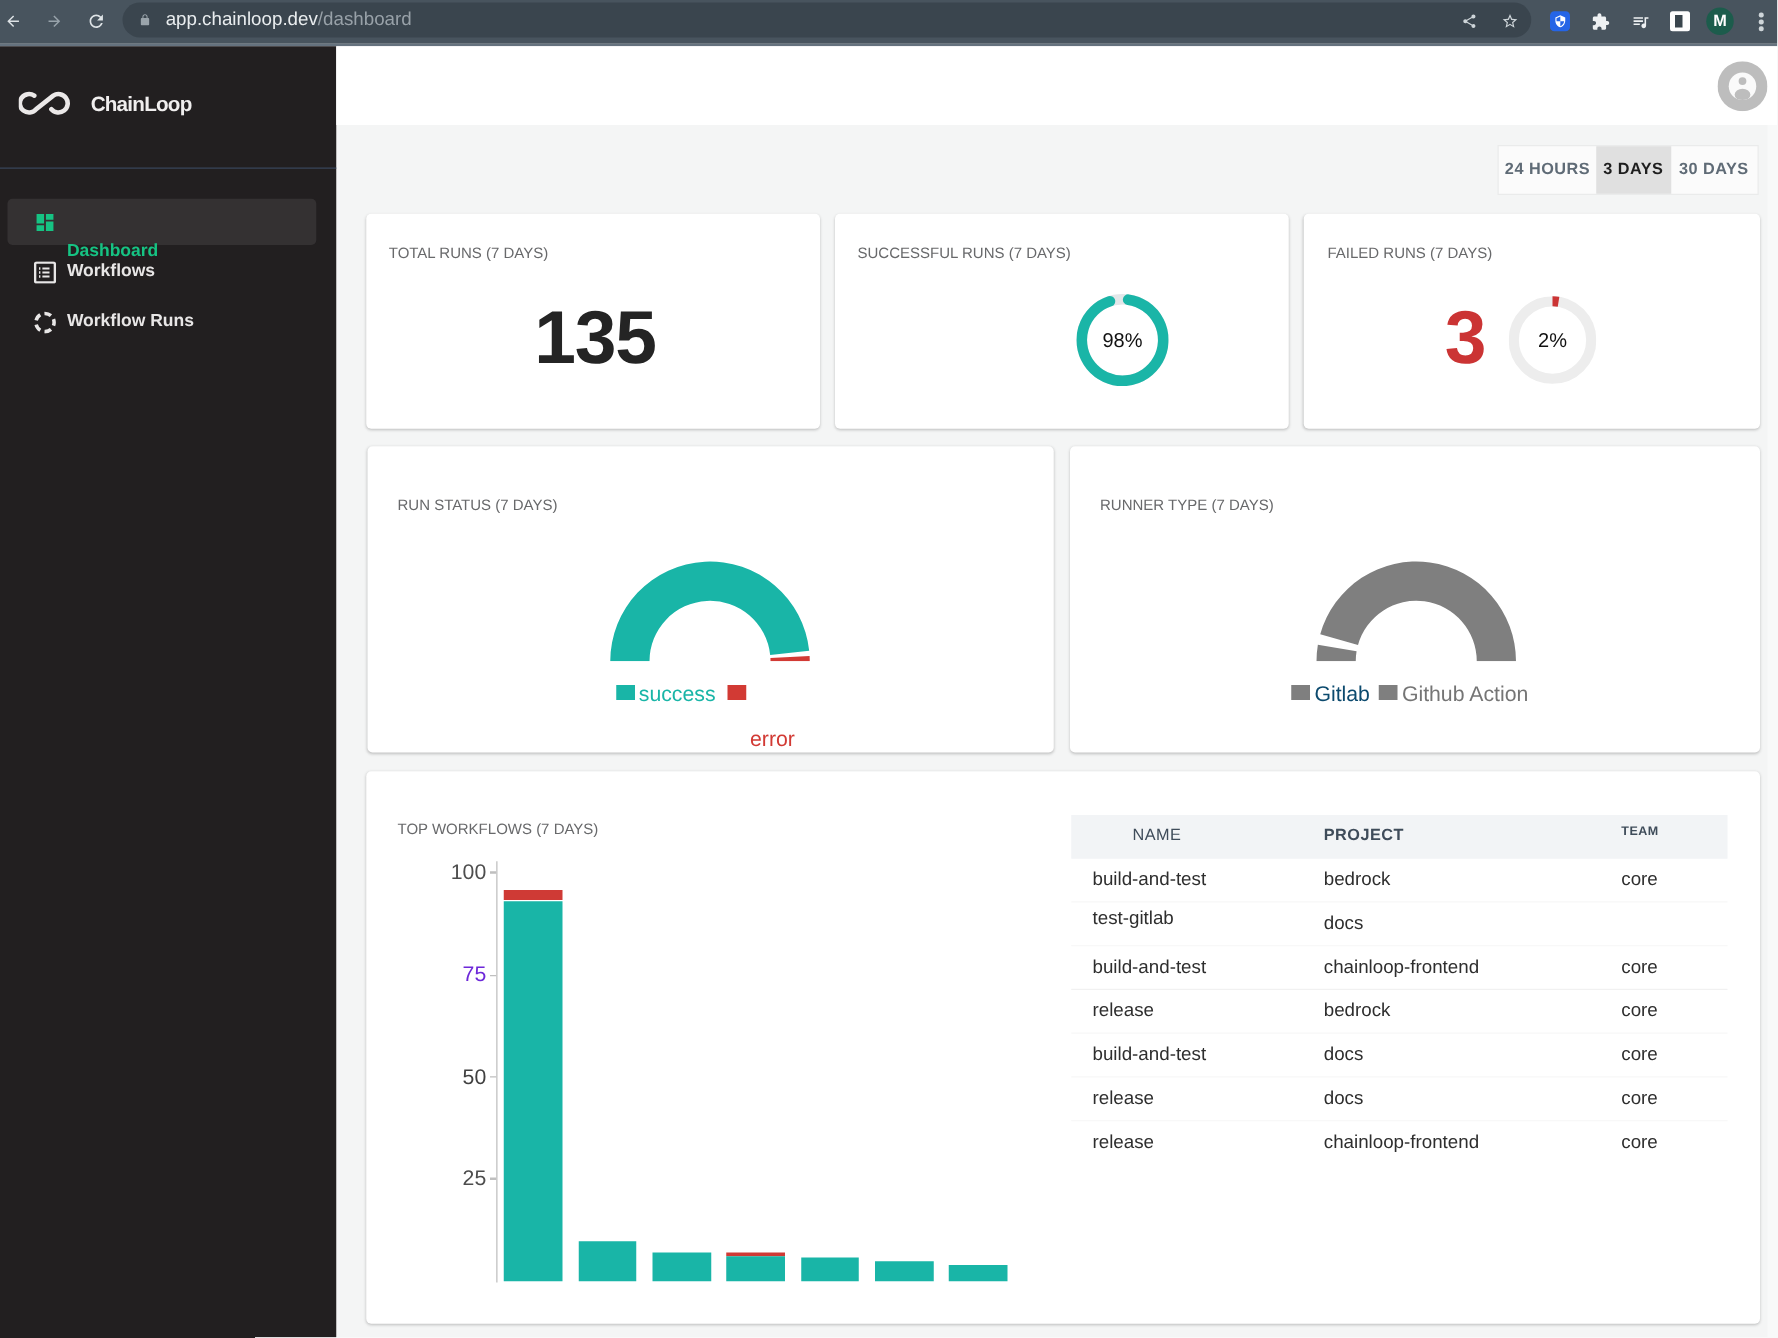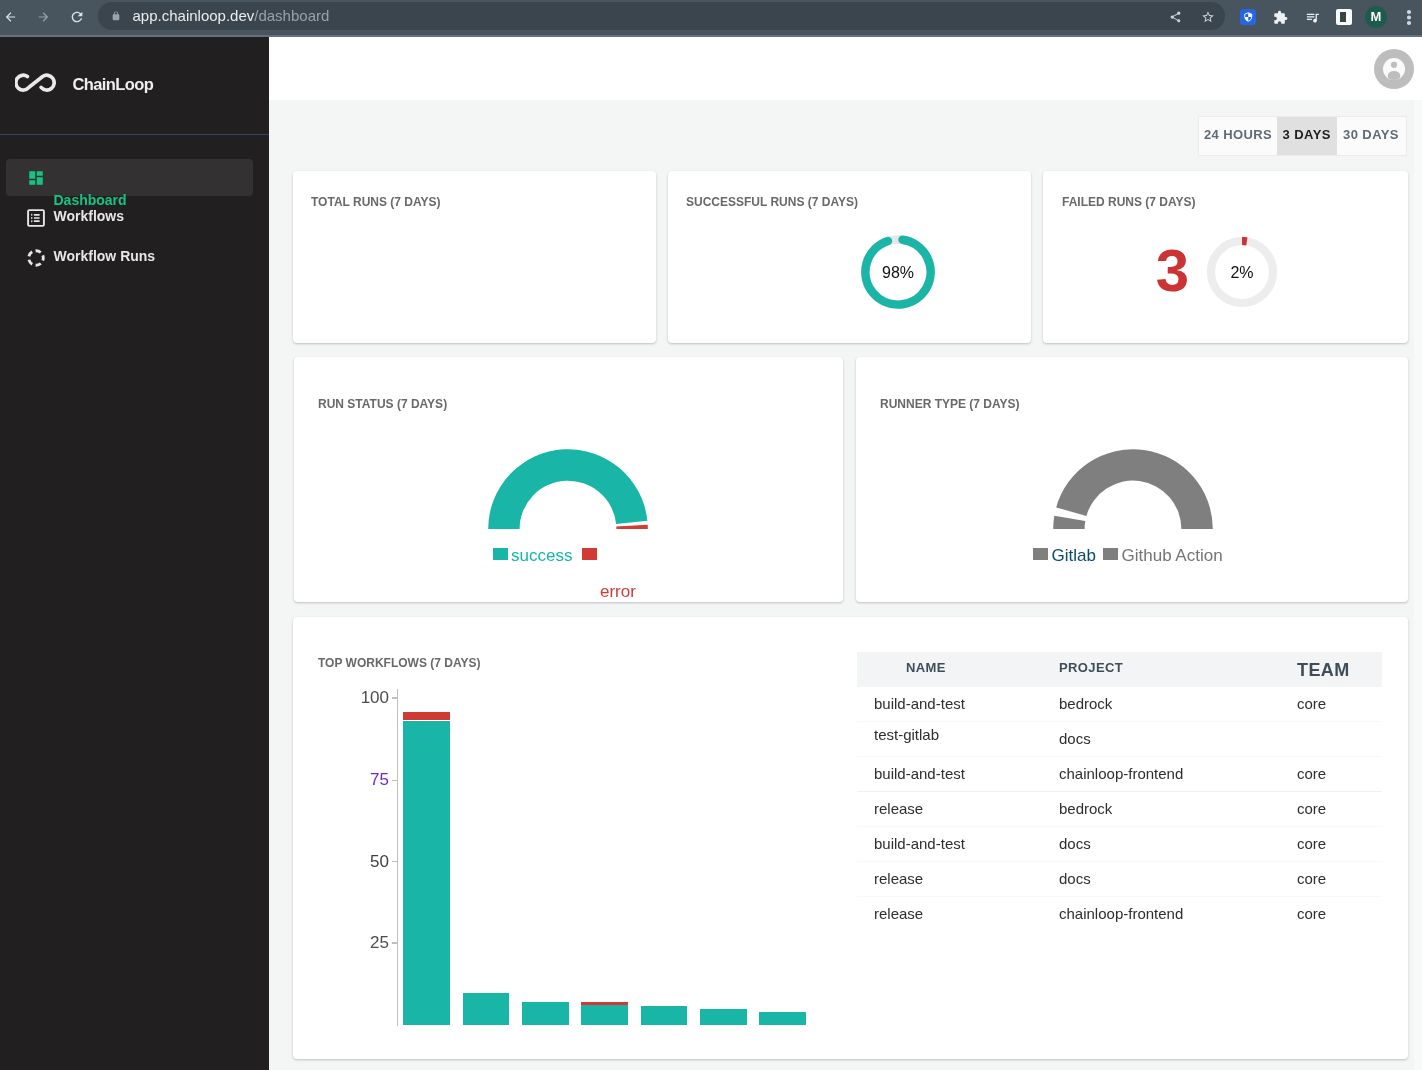--- a/index.html
+++ b/index.html
@@ -1,21 +1,21 @@
 <!DOCTYPE html>
 <html><head>
 <meta charset="utf-8">
 <style>
 * { margin:0; padding:0; box-sizing:border-box; }
 html,body { width:1422px; height:1070px; overflow:hidden; }
 body { font-family:"Liberation Sans", sans-serif; -webkit-font-smoothing:antialiased; }
 #page { position:relative; width:1422px; height:1070px; background:#f4f5f5; overflow:hidden; }
 .abs { position:absolute; white-space:nowrap; }
 .card { position:absolute; background:#fff; border-radius:4px; box-shadow:0 1px 3px rgba(0,0,0,.13), 0 1px 2px rgba(0,0,0,.1); }
-.clabel { position:absolute; white-space:nowrap; font-size:12px; font-weight:bold; color:#68696b; letter-spacing:0; }
+.clabel { position:absolute; white-space:nowrap; font-size:12px; font-weight:normal; color:#68696b; letter-spacing:0; }
 .bignum { position:absolute; white-space:nowrap; font-size:60px; font-weight:bold; transform:translate(-50%,-50%); letter-spacing:-1px; }
 </style>
 </head>
 <body>
 <div id="page">
 
 <div class="abs" style="left:0;top:0;width:1422px;height:35px;background:#48545e;"></div>
 <div class="abs" style="left:0;top:35px;width:1422px;height:1.8px;background:#65727e;"></div>
 <div class="abs" style="left:98px;top:1.5px;width:1127px;height:28.5px;border-radius:14.5px;background:#3a454e;"></div>
 
@@ -103,20 +103,21 @@
 <div class="abs" style="left:1414px;top:100px;width:8px;height:970px;background:#f8f9f9;"></div>
 
 <div class="abs" style="left:1199px;top:117px;width:207px;height:38px;background:#fbfbfb;box-shadow:0 0 0 1px rgba(0,0,0,0.04);"></div>
 <div class="abs" style="left:1277px;top:117px;width:59.5px;height:38px;background:#e0e0e0;"></div>
 <div class="abs" style="left:1238px;top:127px;transform:translateX(-50%);font-size:13px;font-weight:bold;color:#5f6b76;letter-spacing:.4px;">24 HOURS</div>
 <div class="abs" style="left:1306.7px;top:127px;transform:translateX(-50%);font-size:13px;font-weight:bold;color:#1e1e1e;letter-spacing:.4px;">3 DAYS</div>
 <div class="abs" style="left:1371px;top:127px;transform:translateX(-50%);font-size:13px;font-weight:bold;color:#5f6b76;letter-spacing:.4px;">30 DAYS</div>
 
 <div class="card" style="left:293px;top:171px;width:363px;height:172px;"></div>
 <div class="clabel" style="left:311px;top:195px;">TOTAL RUNS (7 DAYS)</div>
+<div class="bignum" style="left:476px;top:270px;color:#242424;">135</div>
 
 <div class="card" style="left:668px;top:171px;width:363px;height:172px;"></div>
 <div class="clabel" style="left:686px;top:195px;">SUCCESSFUL RUNS (7 DAYS)</div>
 <svg class="abs" style="left:861px;top:235px" width="74" height="74" viewBox="0 0 74 74">
   <circle cx="37" cy="37" r="32.6" fill="none" stroke="#e3e7e9" stroke-width="8.5"></circle>
   <path d="M41.54,4.72 A32.6,32.6 0 1 1 26.93,6.0" fill="none" stroke="#1ab5a7" stroke-width="8.5" stroke-linecap="round"></path>
   <text x="37" y="42.5" font-size="16" fill="#111" text-anchor="middle" font-family="Liberation Sans, sans-serif">98%</text>
 </svg>
 
 <div class="card" style="left:1043px;top:171px;width:365px;height:172px;"></div>
@@ -167,23 +168,23 @@
 <div class="abs" style="left:403.3px;top:720.5px;width:46.9px;height:304.8px;background:#19b5a7;"></div>
 <div class="abs" style="left:462.6px;top:992.6px;width:46.9px;height:32.7px;background:#19b5a7;"></div>
 <div class="abs" style="left:521.9px;top:1002px;width:46.9px;height:23.3px;background:#19b5a7;"></div>
 <div class="abs" style="left:581.2px;top:1001.5px;width:46.9px;height:3.3px;background:#cf3a35;"></div>
 <div class="abs" style="left:581.2px;top:1004.8px;width:46.9px;height:20.5px;background:#19b5a7;"></div>
 <div class="abs" style="left:640.5px;top:1005.7px;width:46.9px;height:19.6px;background:#19b5a7;"></div>
 <div class="abs" style="left:699.8px;top:1009.3px;width:46.9px;height:16px;background:#19b5a7;"></div>
 <div class="abs" style="left:759.1px;top:1012px;width:46.9px;height:13.3px;background:#19b5a7;"></div>
 
 <div class="abs" style="left:857px;top:651.5px;width:525px;height:35px;background:#f2f4f6;"></div>
-<div class="abs" style="left:874px;top:660px;font-size:13px;font-weight:bold;color:#3f4c5a;letter-spacing:.4px;padding-left:32px;">NAME</div>
+<div class="abs" style="left:874px;top:660px;font-size:13px;font-weight:normal;color:#3f4c5a;letter-spacing:.4px;padding-left:32px;">NAME</div>
 <div class="abs" style="left:1059px;top:660px;font-size:13px;font-weight:bold;color:#3f4c5a;letter-spacing:.4px;">PROJECT</div>
-<div class="abs" style="left:1297px;top:660px;font-size:18px;font-weight:bold;color:#3f4c5a;letter-spacing:.4px;">TEAM</div>
+<div class="abs" style="left:1297px;top:660px;font-size:10px;font-weight:bold;color:#3f4c5a;letter-spacing:.4px;">TEAM</div>
 
 <div class="abs" style="left:857px;top:686.5px;width:525px;">
   <div style="position:relative;height:35px;font-size:15px;color:#2e2e2e;border-bottom:1px solid #f8f8f8;">
     <span style="position:absolute;left:17px;top:8px;">build-and-test</span>
         <span style="position:absolute;left:202px;top:8px;">bedrock</span>
         <span style="position:absolute;left:440px;top:8px;">core</span>
   </div>
   <div style="position:relative;height:35px;font-size:15px;color:#2e2e2e;border-bottom:1px solid #f8f8f8;">
     <span style="position:absolute;left:17px;top:4px;">test-gitlab</span>
         <span style="position:absolute;left:202px;top:8px;">docs</span>

